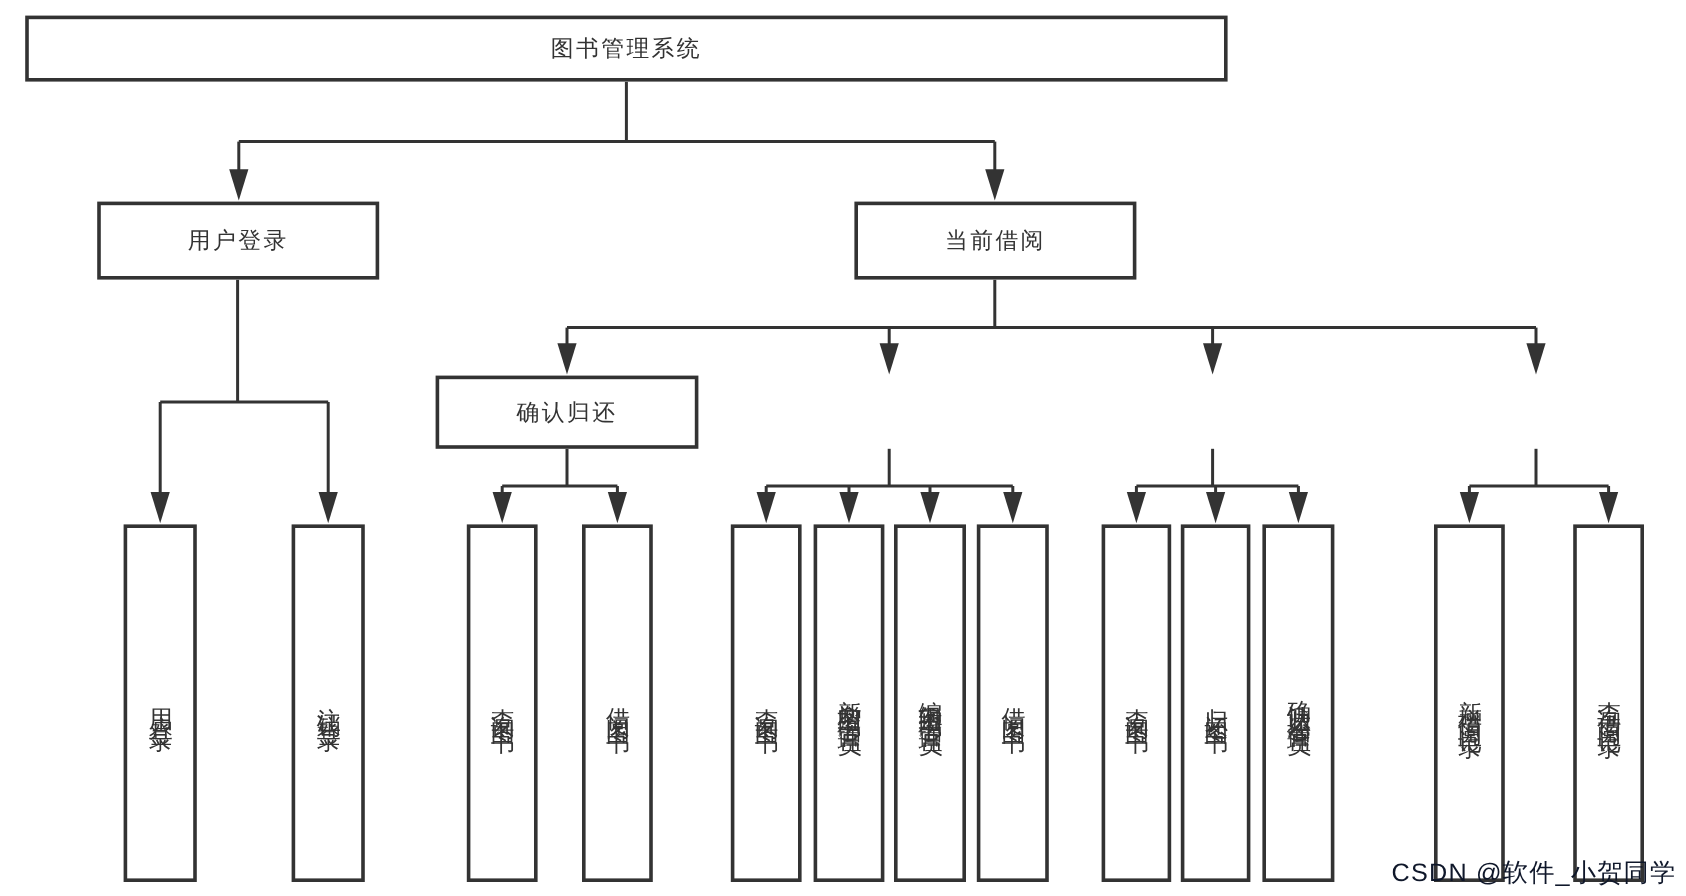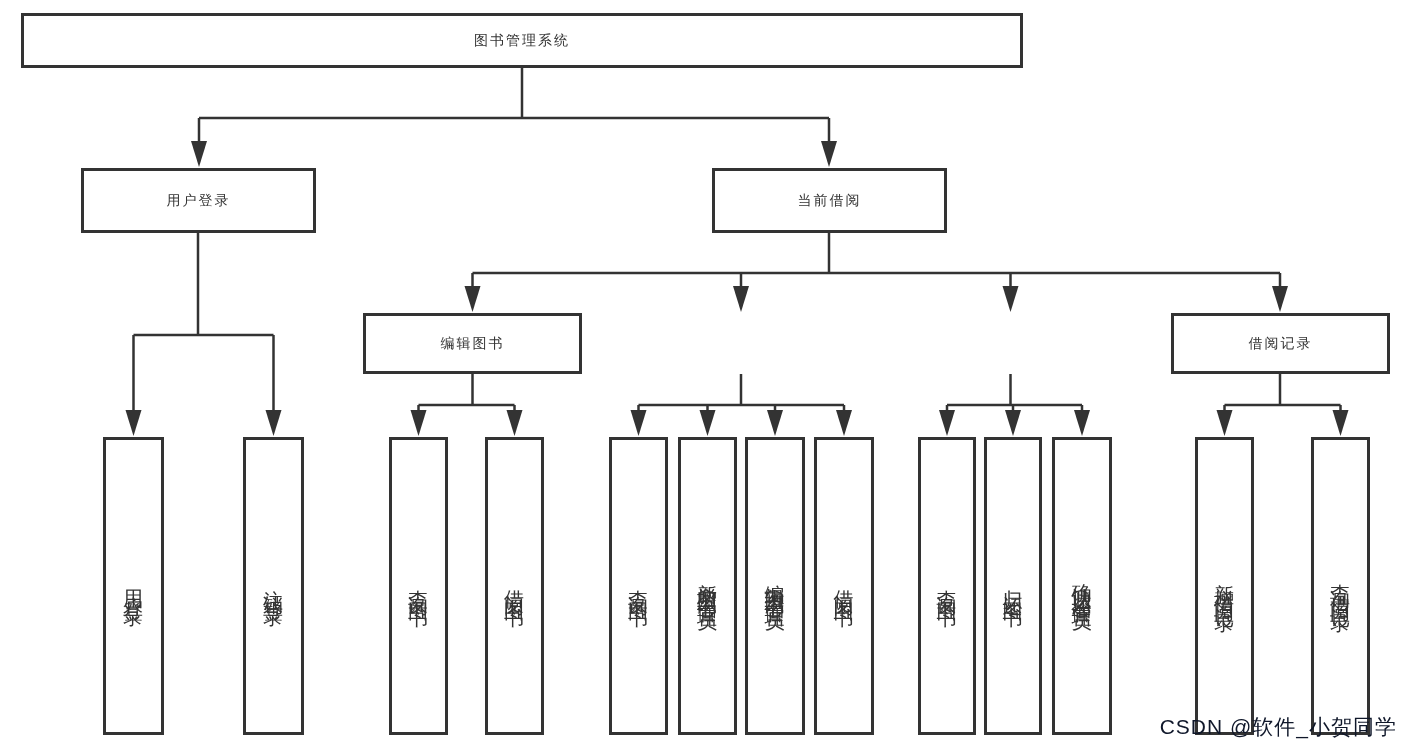--- a/index.html
+++ b/index.html
@@ -11,21 +11,21 @@
     overflow:hidden;
   }
   #wires { position:absolute; left:0; top:0; z-index:0; }
   .node {
     position:absolute;
     box-sizing:border-box;
     border:3px solid #333333;
     background:#ffffff;
     display:flex; align-items:center; justify-content:center;
     color:#333333;
-    font-size:14px;
+    font-size:19px;
     letter-spacing:2px;
     z-index:1;
     white-space:nowrap;
   }
   .leaf {
     position:absolute;
     top:437px; height:298px;
     box-sizing:border-box;
     border:3px solid #333333;
     background:#ffffff;
@@ -117,22 +117,21 @@
       <polygon points="1216.5,410 1232.5,410 1224.5,436"></polygon>
       <polygon points="1332.5,410 1348.5,410 1340.5,436"></polygon>
     </g>
   </svg>
 
   <div class="node" style="left:21px; top:13px; width:1002px; height:55px;">图书管理系统</div>
 
   <div class="node" style="left:81px; top:168px; width:235px; height:65px;">用户登录</div>
   <div class="node" style="left:712px; top:168px; width:235px; height:65px;">当前借阅</div>
 
-  <div class="node" style="left:363px; top:313px; width:219px; height:61px;">编辑图书</div>
-  <div class="node" style="left:1171px; top:313px; width:219px; height:61px;">借阅记录</div>
+  <div class="node" style="left:363px; top:313px; width:219px; height:61px;">确认归还</div>
 
   <div class="leaf" style="left:103px; width:61px;">用户登录</div>
   <div class="leaf" style="left:243px; width:61px;">注销登录</div>
 
   <div class="leaf" style="left:389px; width:59px;">查询图书</div>
   <div class="leaf" style="left:485px; width:59px;">借阅图书</div>
 
   <div class="leaf" style="left:609px; width:59px;">查询图书</div>
   <div class="leaf long" style="left:678px; width:59px;">新增图书（管理员）</div>
   <div class="leaf long" style="left:745px; width:60px;">编辑图书（管理员）</div>

